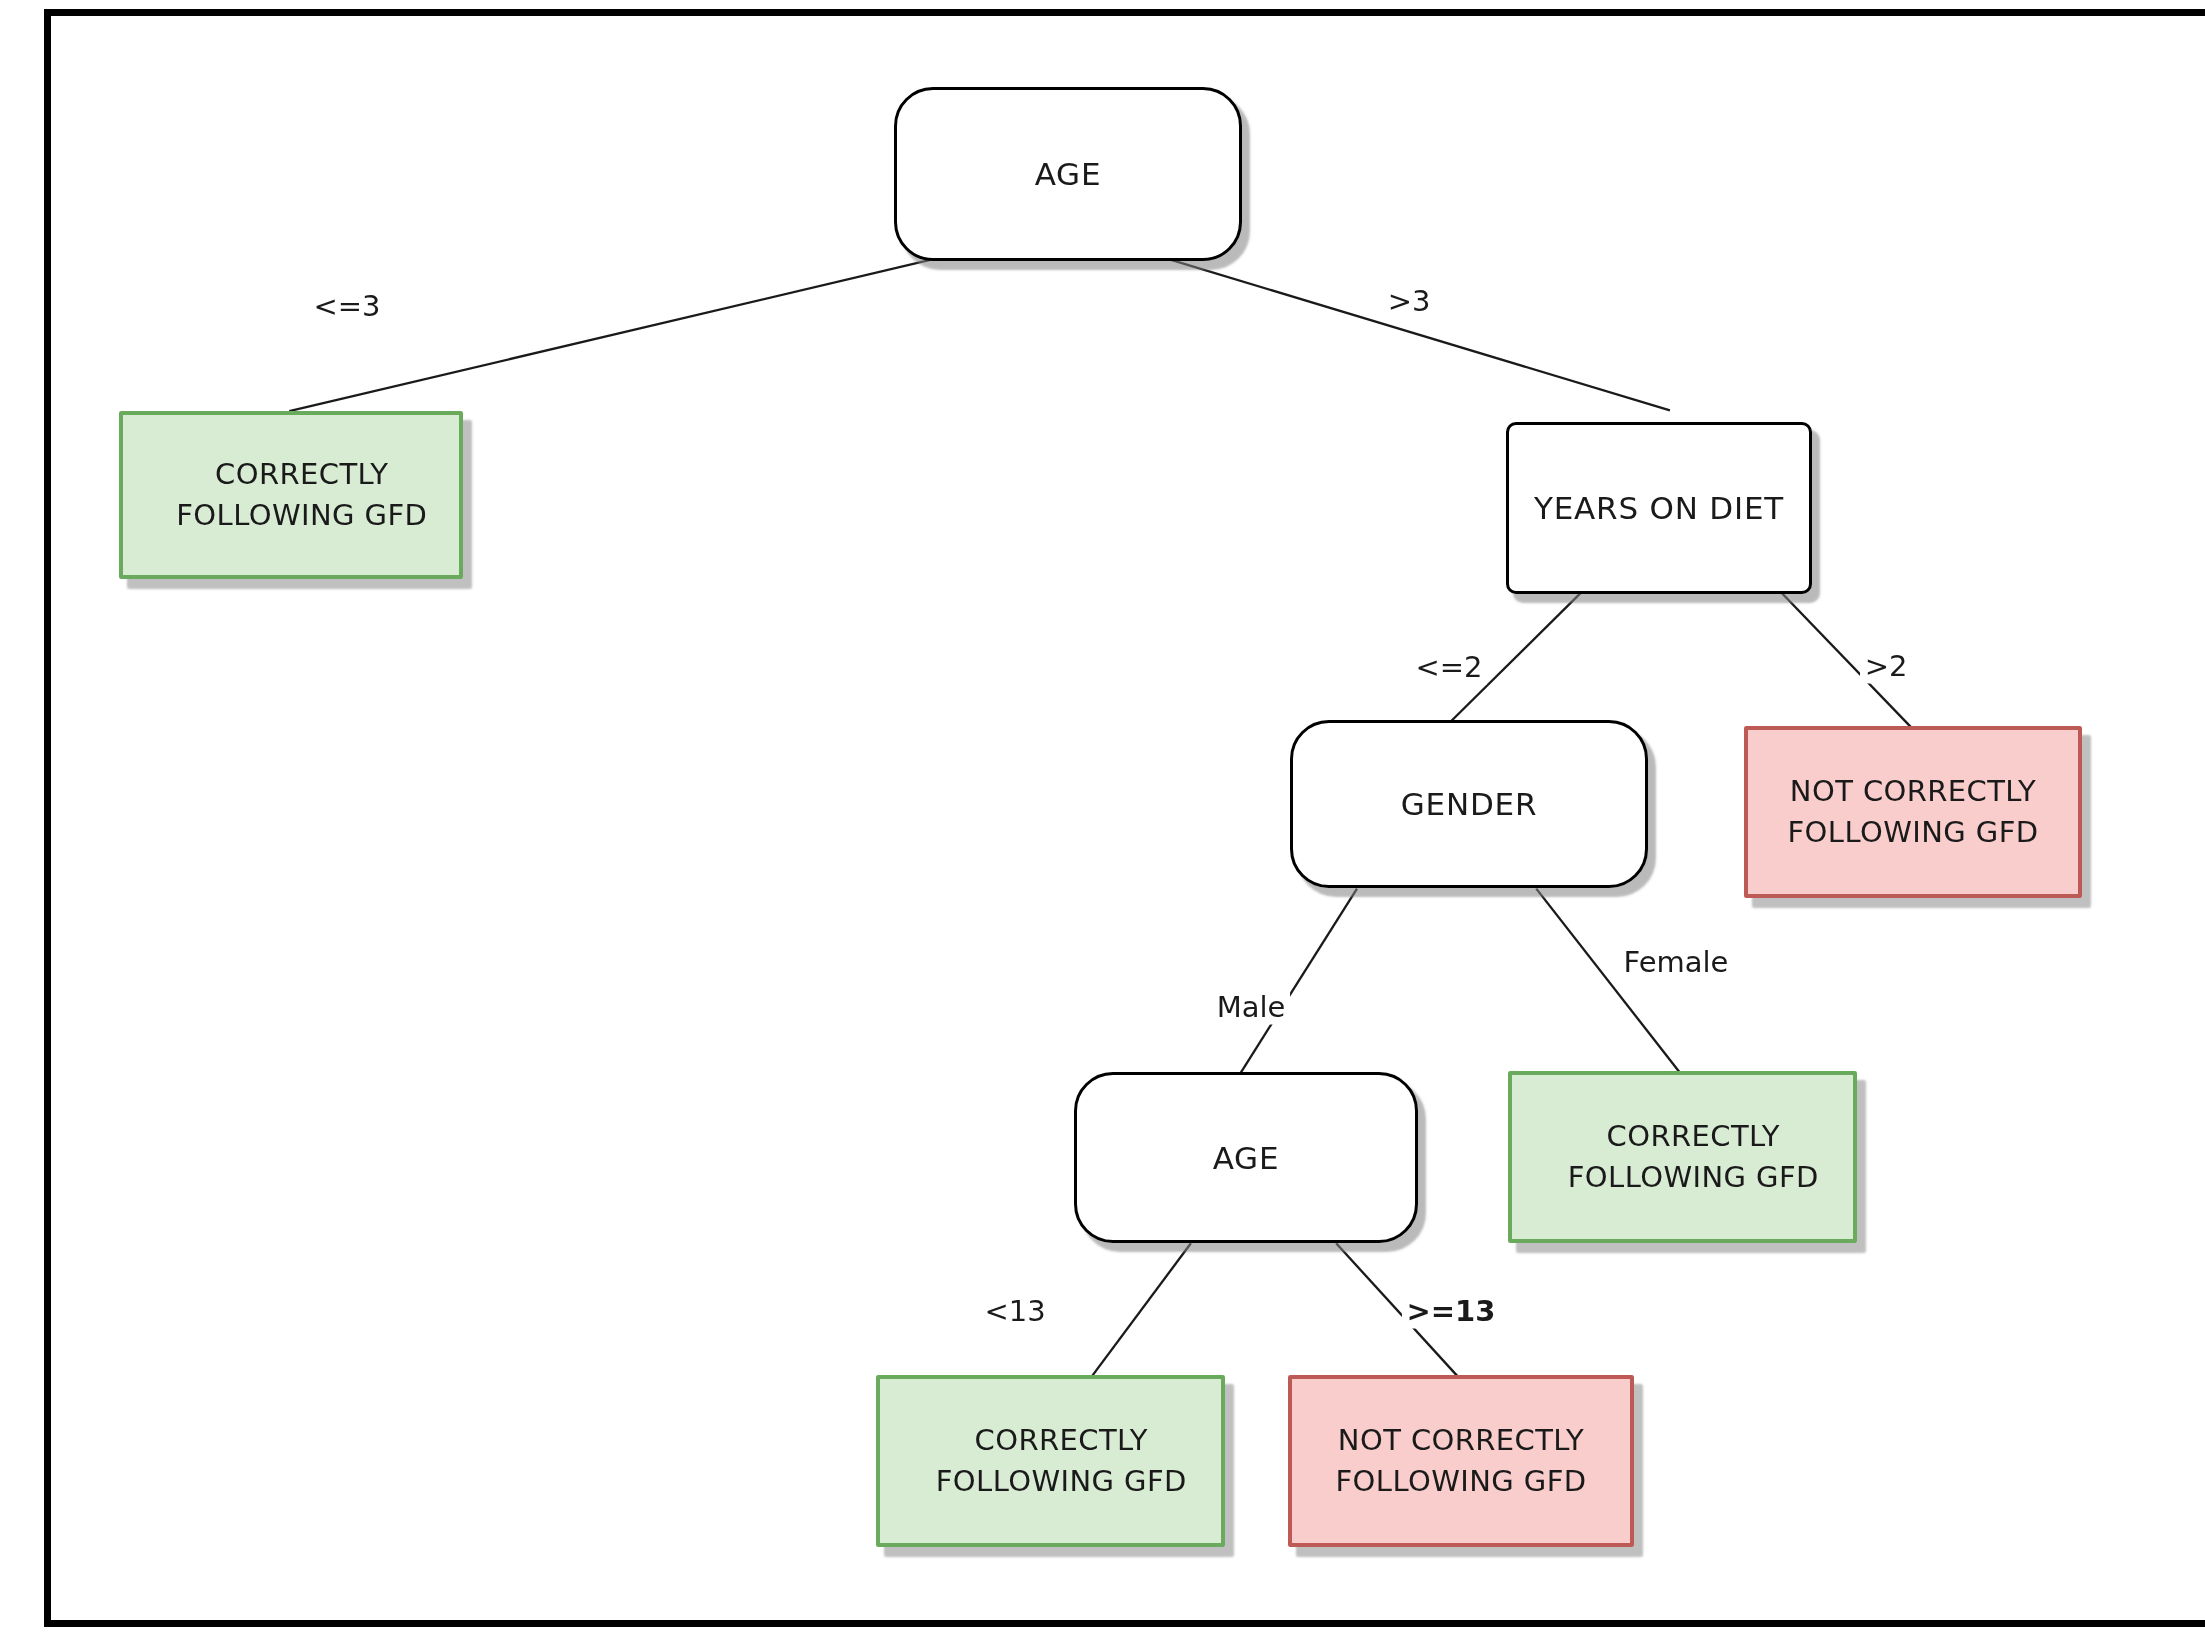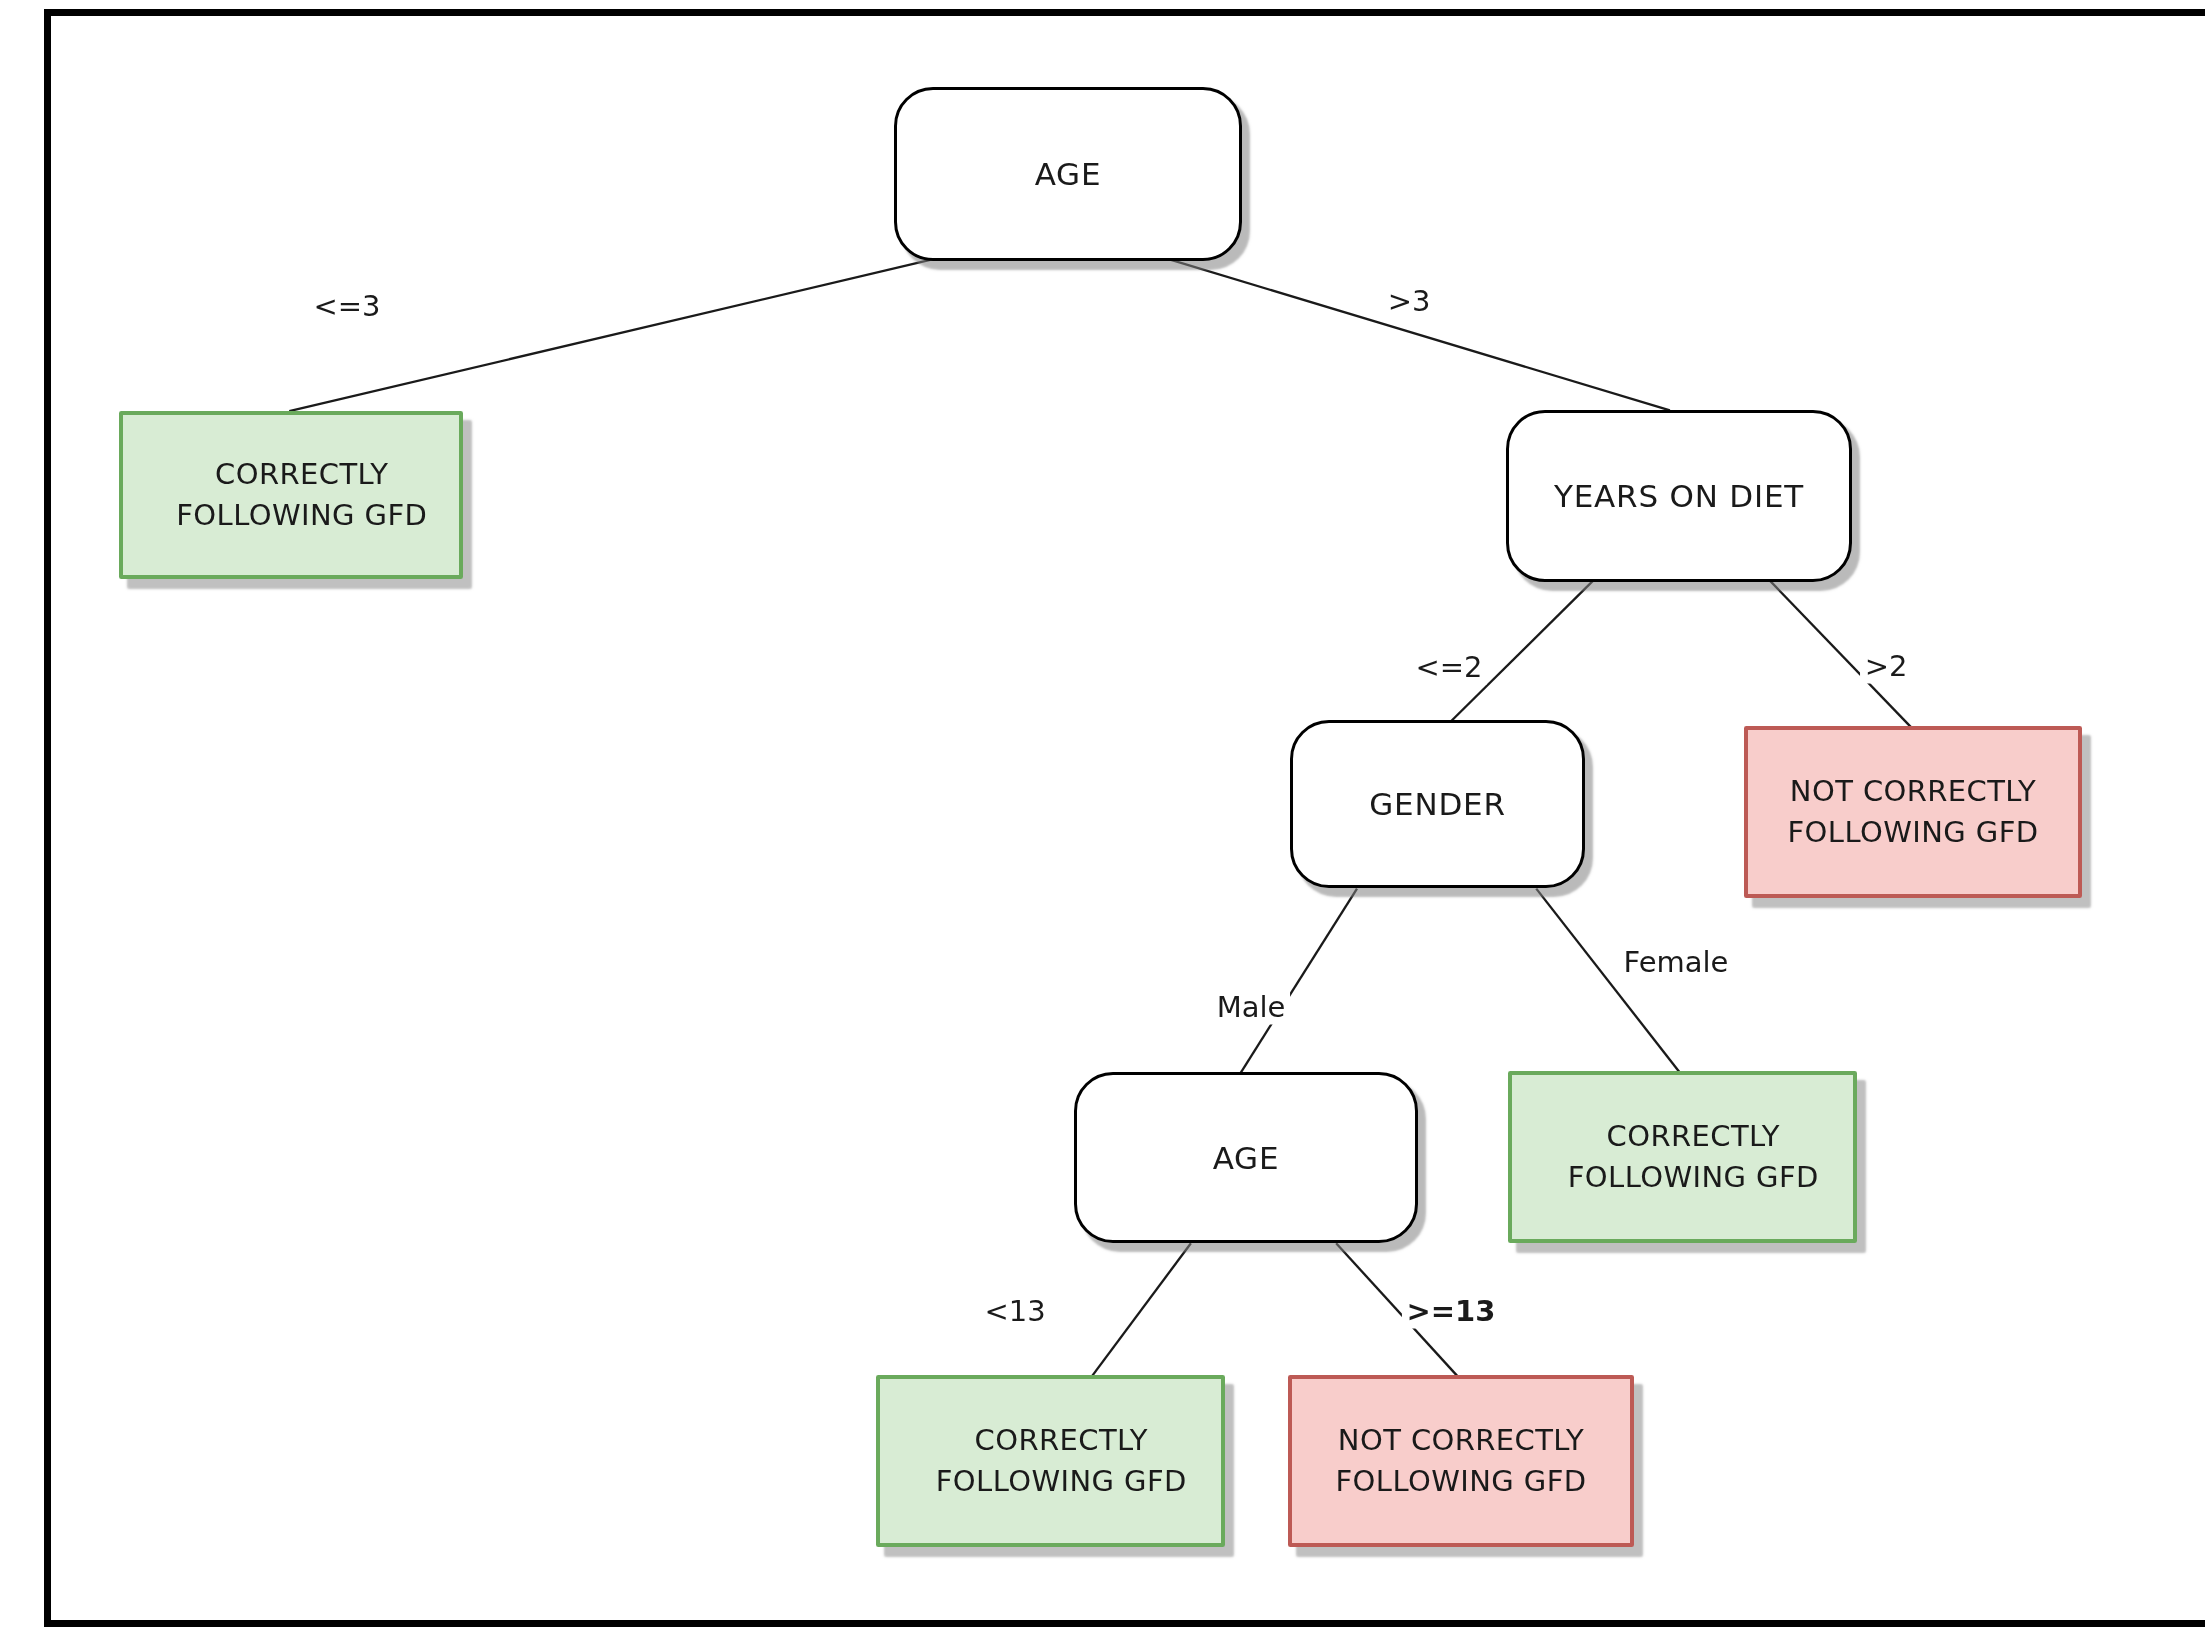--- a/index.html
+++ b/index.html
@@ -95,25 +95,25 @@
     <line x1="1715" y1="1150" x2="1564" y2="1389" style="stroke: rgb(26, 26, 26);"></line>
     <line x1="1947" y1="1150" x2="2132" y2="1387" style="stroke: rgb(26, 26, 26);"></line>
     <line x1="1500" y1="1609" x2="1372" y2="1781" style="stroke: rgb(26, 26, 26);"></line>
     <line x1="1688" y1="1609" x2="1845" y2="1781" style="stroke: rgb(26, 26, 26);"></line>
   </svg>
 
   <div class="node decision" style="left:862px; top:87px; width:348px; height:174px;">
     <span>AGE</span>
   </div>
 
-  <div class="node decision" style="left:1474px; top:410px; width:346px; height:172px;">
+  <div class="node decision" style="left:1474px; top:422px; width:306px; height:172px;border-radius:10px;">
     <span>YEARS ON DIET</span>
   </div>
 
-  <div class="node decision" style="left:1258px; top:720px; width:295px; height:168px;">
+  <div class="node decision" style="left:1258px; top:720px; width:358px; height:168px;">
     <span>GENDER</span>
   </div>
 
   <div class="node decision" style="left:1042px; top:1072px; width:344px; height:171px;">
     <span>AGE</span>
   </div>
 
   <div class="node leaf positive" style="left:87px; top:411px; width:344px; height:168px;">
     <span>CORRECTLY FOLLOWING GFD</span>
   </div>

